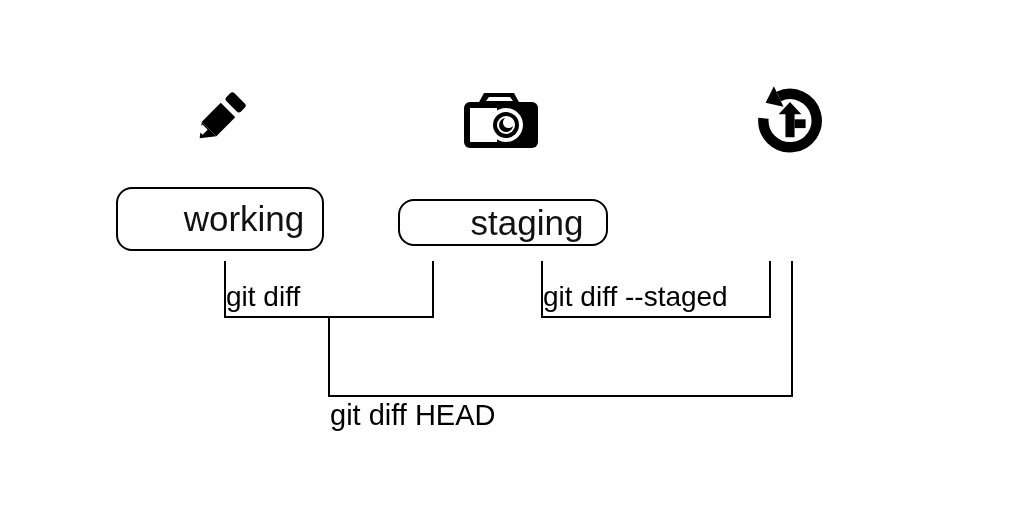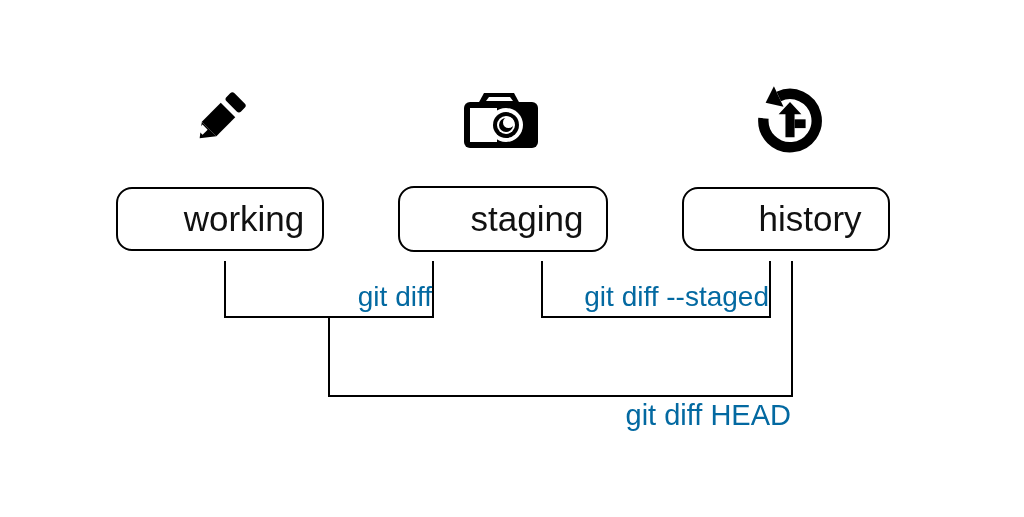--- a/index.html
+++ b/index.html
@@ -28,43 +28,43 @@
     border-radius: 16px;
     background: #ffffff;
     display: flex;
     align-items: center;
     justify-content: center;
     font-size: 35px;
     color: #111111;
     padding-left: 48px;
   }
   .node-working { left: 116px; top: 187px; width: 208px; height: 64px; }
-  .node-staging { left: 398px; top: 186px; width: 210px; height: 66px; text-align: right; }
+  .node-staging { left: 398px; top: 199px; width: 210px; height: 47px; text-align: right; }
   .node-history { left: 682px; top: 187px; width: 208px; height: 64px; }
 
   .vline { position: absolute; width: 2px; background: #000000; }
   .hline { position: absolute; height: 2px; background: #000000; }
 
   .v-gd-l { left: 224px; top: 261px; height: 57px; }
   .v-gd-r { left: 432px; top: 261px; height: 57px; }
   .h-gd   { left: 224px; top: 316px; width: 210px; }
 
   .v-gs-l { left: 541px; top: 261px; height: 57px; }
   .v-gs-r { left: 769px; top: 261px; height: 57px; }
   .h-gs   { left: 541px; top: 316px; width: 230px; }
 
   .v-gh-l { left: 328px; top: 316px; height: 81px; }
   .v-gh-r { left: 791px; top: 261px; height: 136px; }
   .h-gh   { left: 328px; top: 395px; width: 465px; }
 
   .conn-label {
     position: absolute;
-    color: #0369a1;
+    color: #000000;
     white-space: nowrap;
-    text-align: right;
+    text-align: left;
     background: transparent;
   }
   .lbl-gd { left: 226px; width: 206px; top: 281px; font-size: 28px; }
   .lbl-gs { left: 543px; width: 226px; top: 281px; font-size: 28px; }
   .lbl-gh { left: 330px; width: 461px; top: 362px; font-size: 29px; margin-top: 37px; }
 </style>
 </head>
 <body>
 
 <div class="canvas">
@@ -102,23 +102,20 @@
       <rect x="13.4" y="12.1" width="3.4" height="2.7" fill="#000000"></rect>
     </svg>
   </div>
 
   <div class="node node-working">
     <span>working</span>
   </div>
   <div class="node node-staging">
     <span>staging</span>
   </div>
-  <div class="node node-history">
-    <span>history</span>
-  </div>
 
   <div class="vline v-gd-l"></div>
   <div class="vline v-gd-r"></div>
   <div class="hline h-gd"></div>
   <div class="conn-label lbl-gd">git diff</div>
 
   <div class="vline v-gs-l"></div>
   <div class="vline v-gs-r"></div>
   <div class="hline h-gs"></div>
   <div class="conn-label lbl-gs">git diff --staged</div>

